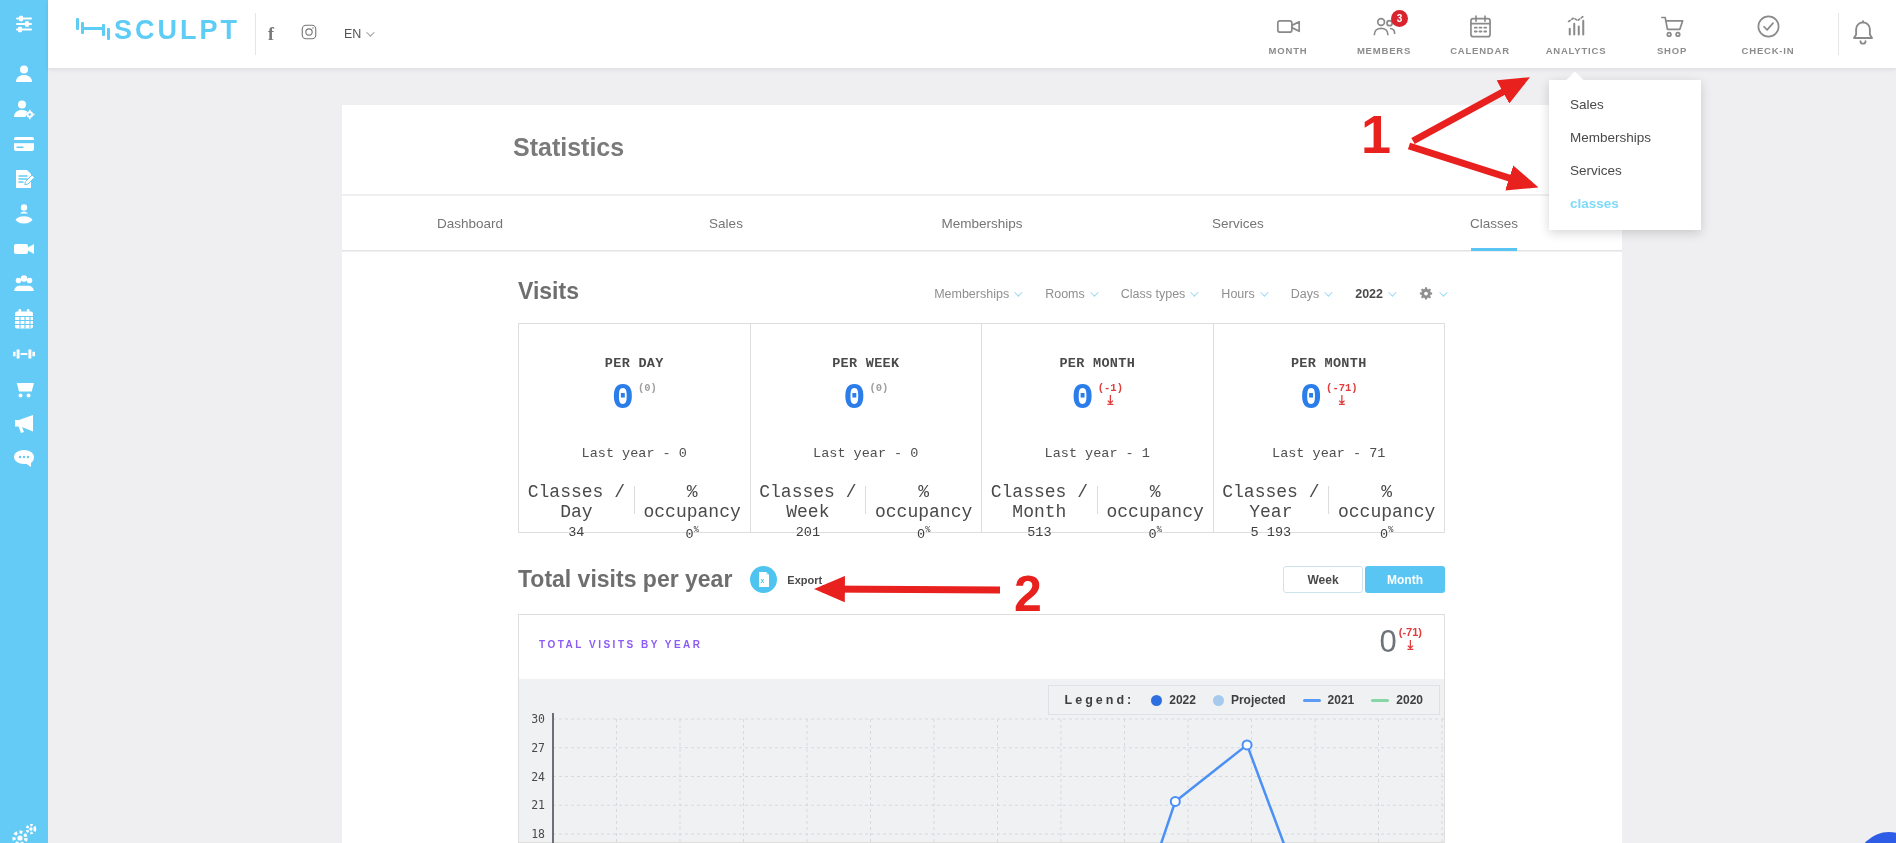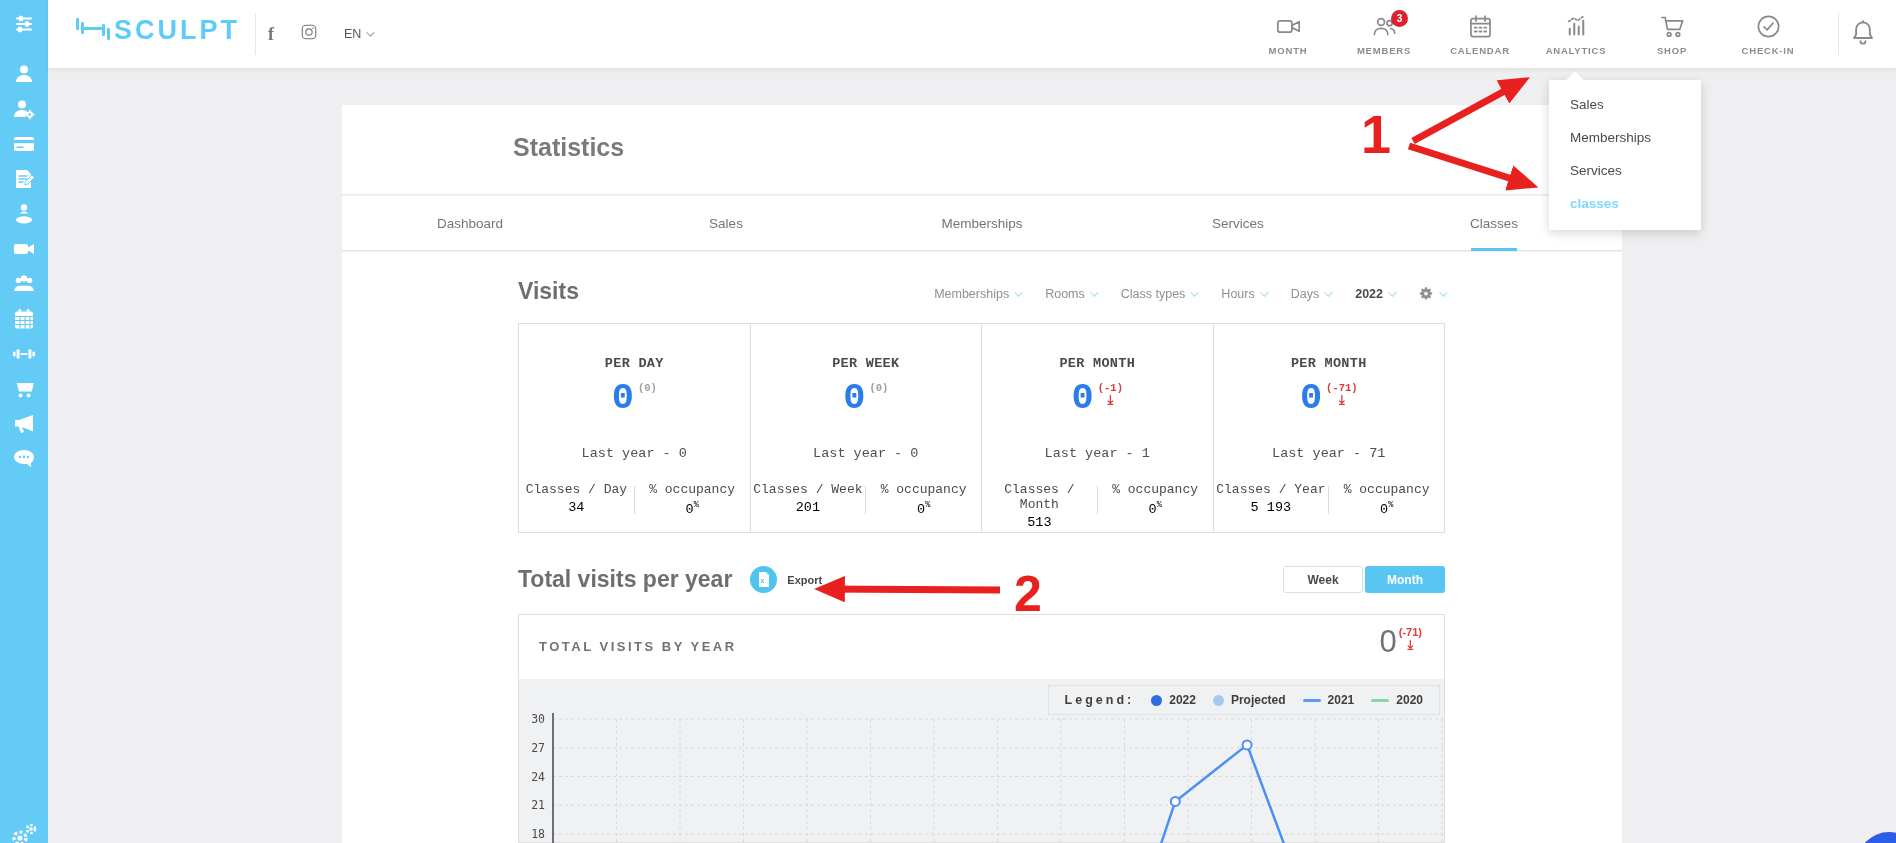--- a/index.html
+++ b/index.html
@@ -77,39 +77,39 @@
   .val-row{ position:absolute; top:56px; width:100%; display:flex; justify-content:center; align-items:flex-start; gap:4px;}
   .big-val{ font-size:37px; font-weight:600; color:var(--link-blue); line-height:1; }
   .sup-col{ display:flex; flex-direction:column; align-items:center; margin-top:2px;}
   .delta{ font-size:10.5px; color:#9e9e9e; font-weight:bold;}
   .card.down .delta{ color:var(--red); }
   .trend-arrow{ display:none; color:var(--red); font-size:13px; line-height:1; font-weight:bold;}
   .card.down .trend-arrow{ display:block; }
   .last-year{ position:absolute; top:122px; width:100%; font-size:13.5px; color:#4f4f4f; }
   .metrics{ position:absolute; top:158px; width:100%; display:flex; }
   .metric{ flex:1; }
-  .metric-lbl{ font-size:13px; color:#4a4a4a; }
-  .metric-val{ font-size:13.5px; color:#000000; margin-top:3px;}
+  .metric-lbl{ font-size:18px; color:#4a4a4a; }
+  .metric-val{ font-size:13.5px; color:#404040; margin-top:3px;}
   .metric-val sup{ font-size:8.5px; }
   .metric-div{ width:1px; background:#dcdcdc; height:28px; margin-top:4px;}
 
   
   .total-row{ position:absolute; left:176px; top:314px; width:927px; display:flex; align-items:center; }
   .export{ display:flex; align-items:center; gap:10px; margin-left:18px; cursor:pointer;}
   .export-circle{ width:27px; height:27px; border-radius:50%; background:#4fc4f0; display:flex; align-items:center; justify-content:center; }
   .export-lbl{ font-size:11px; font-weight:bold; color:#4a4a4a; }
   .toggle{ margin-left:auto; display:flex; gap:2px; }
   .tg{ width:80px; height:27px; font-size:12px; font-weight:bold; display:flex; align-items:center; justify-content:center; border-radius:3px; cursor:pointer;}
   .tg.off{ background:#fff; border:1px solid #cfe3ee; color:#4a4a4a; }
   .tg.on{ background:var(--sky-strong); color:#fff; }
 
   
   .chart-box{ position:absolute; left:176px; top:362px; width:927px; height:229px; border:1px solid #dedede; background:#fff;}
   .chart-head{ position:relative; height:64px; }
-  .chart-title{ position:absolute; left:20px; top:24px; font-size:13px; font-weight:bold; letter-spacing:2.5px; color:#737373; }
+  .chart-title{ position:absolute; left:20px; top:24px; font-size:10px; font-weight:bold; letter-spacing:2.5px; color:#8b5cf6; }
   .chart-val{ position:absolute; right:22px; top:10px; display:flex; align-items:flex-start; gap:2px;}
   .chart-val .zero{ font-size:31px; color:#6f737a; line-height:1.1;}
   .chart-val .sup-col{ margin-top:1px; }
   .chart-val .delta{ color:var(--red); font-size:11px;}
   .chart-area{ position:absolute; left:0; right:0; top:64px; bottom:0; background:#f0f1f3; }
   .legend-box{ position:absolute; top:6px; right:4px; height:30px; border:1px solid #dee1e5; display:flex; align-items:center; gap:17px; padding:6px 16px; }
   .legend-title{ font-size:12.5px; font-weight:bold; letter-spacing:3px; color:#3f3f3f;}
   .legend-item{ display:flex; align-items:center; gap:7px; font-size:12px; font-weight:bold; color:#3f3f3f;}
   .sw-dot{ width:11px; height:11px; border-radius:50%; }
   .sw-line{ width:18px; height:3px; border-radius:2px; }

